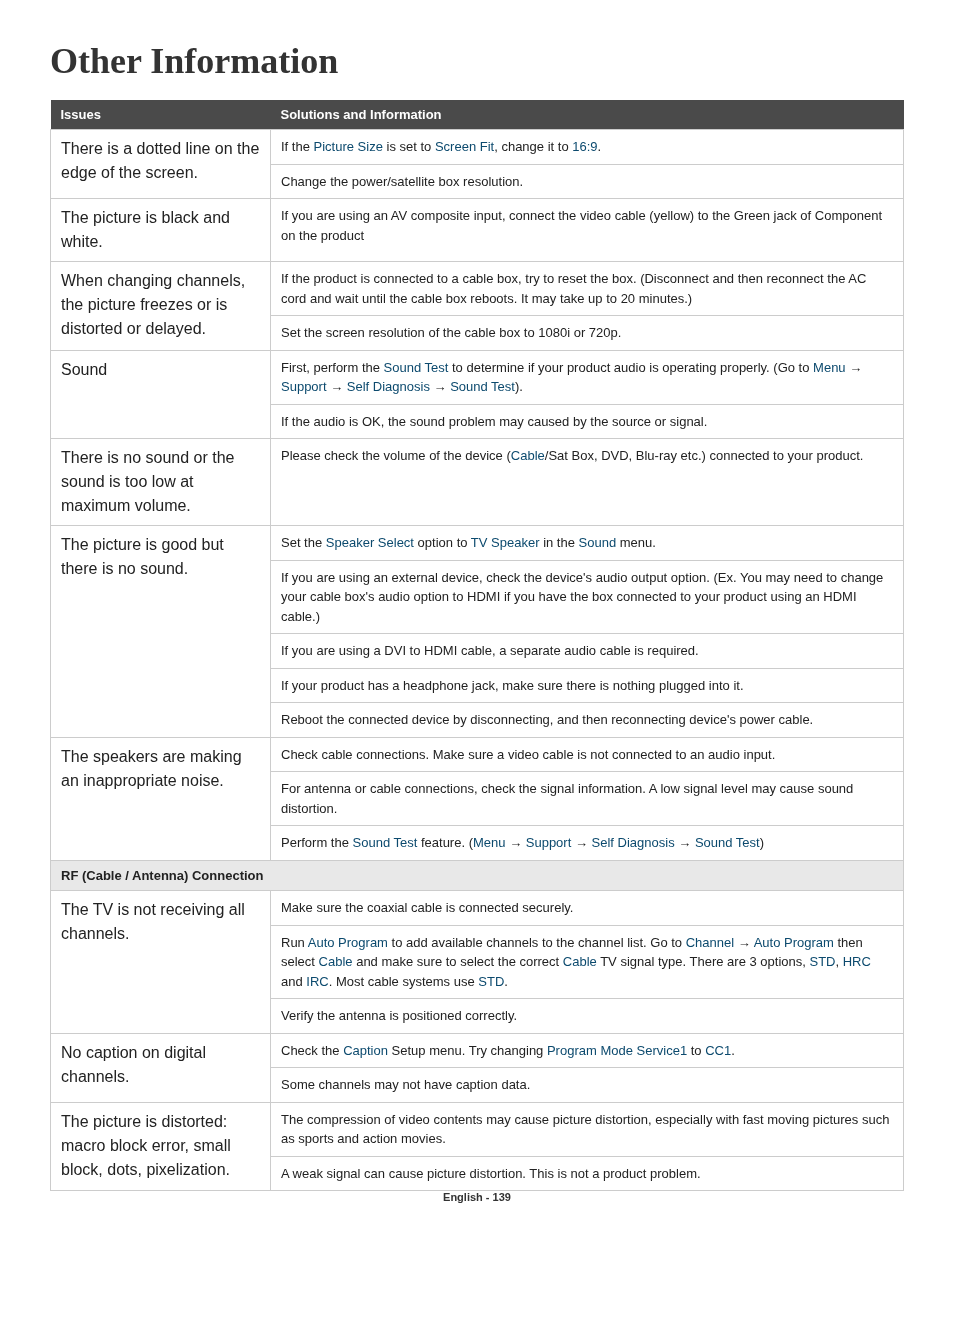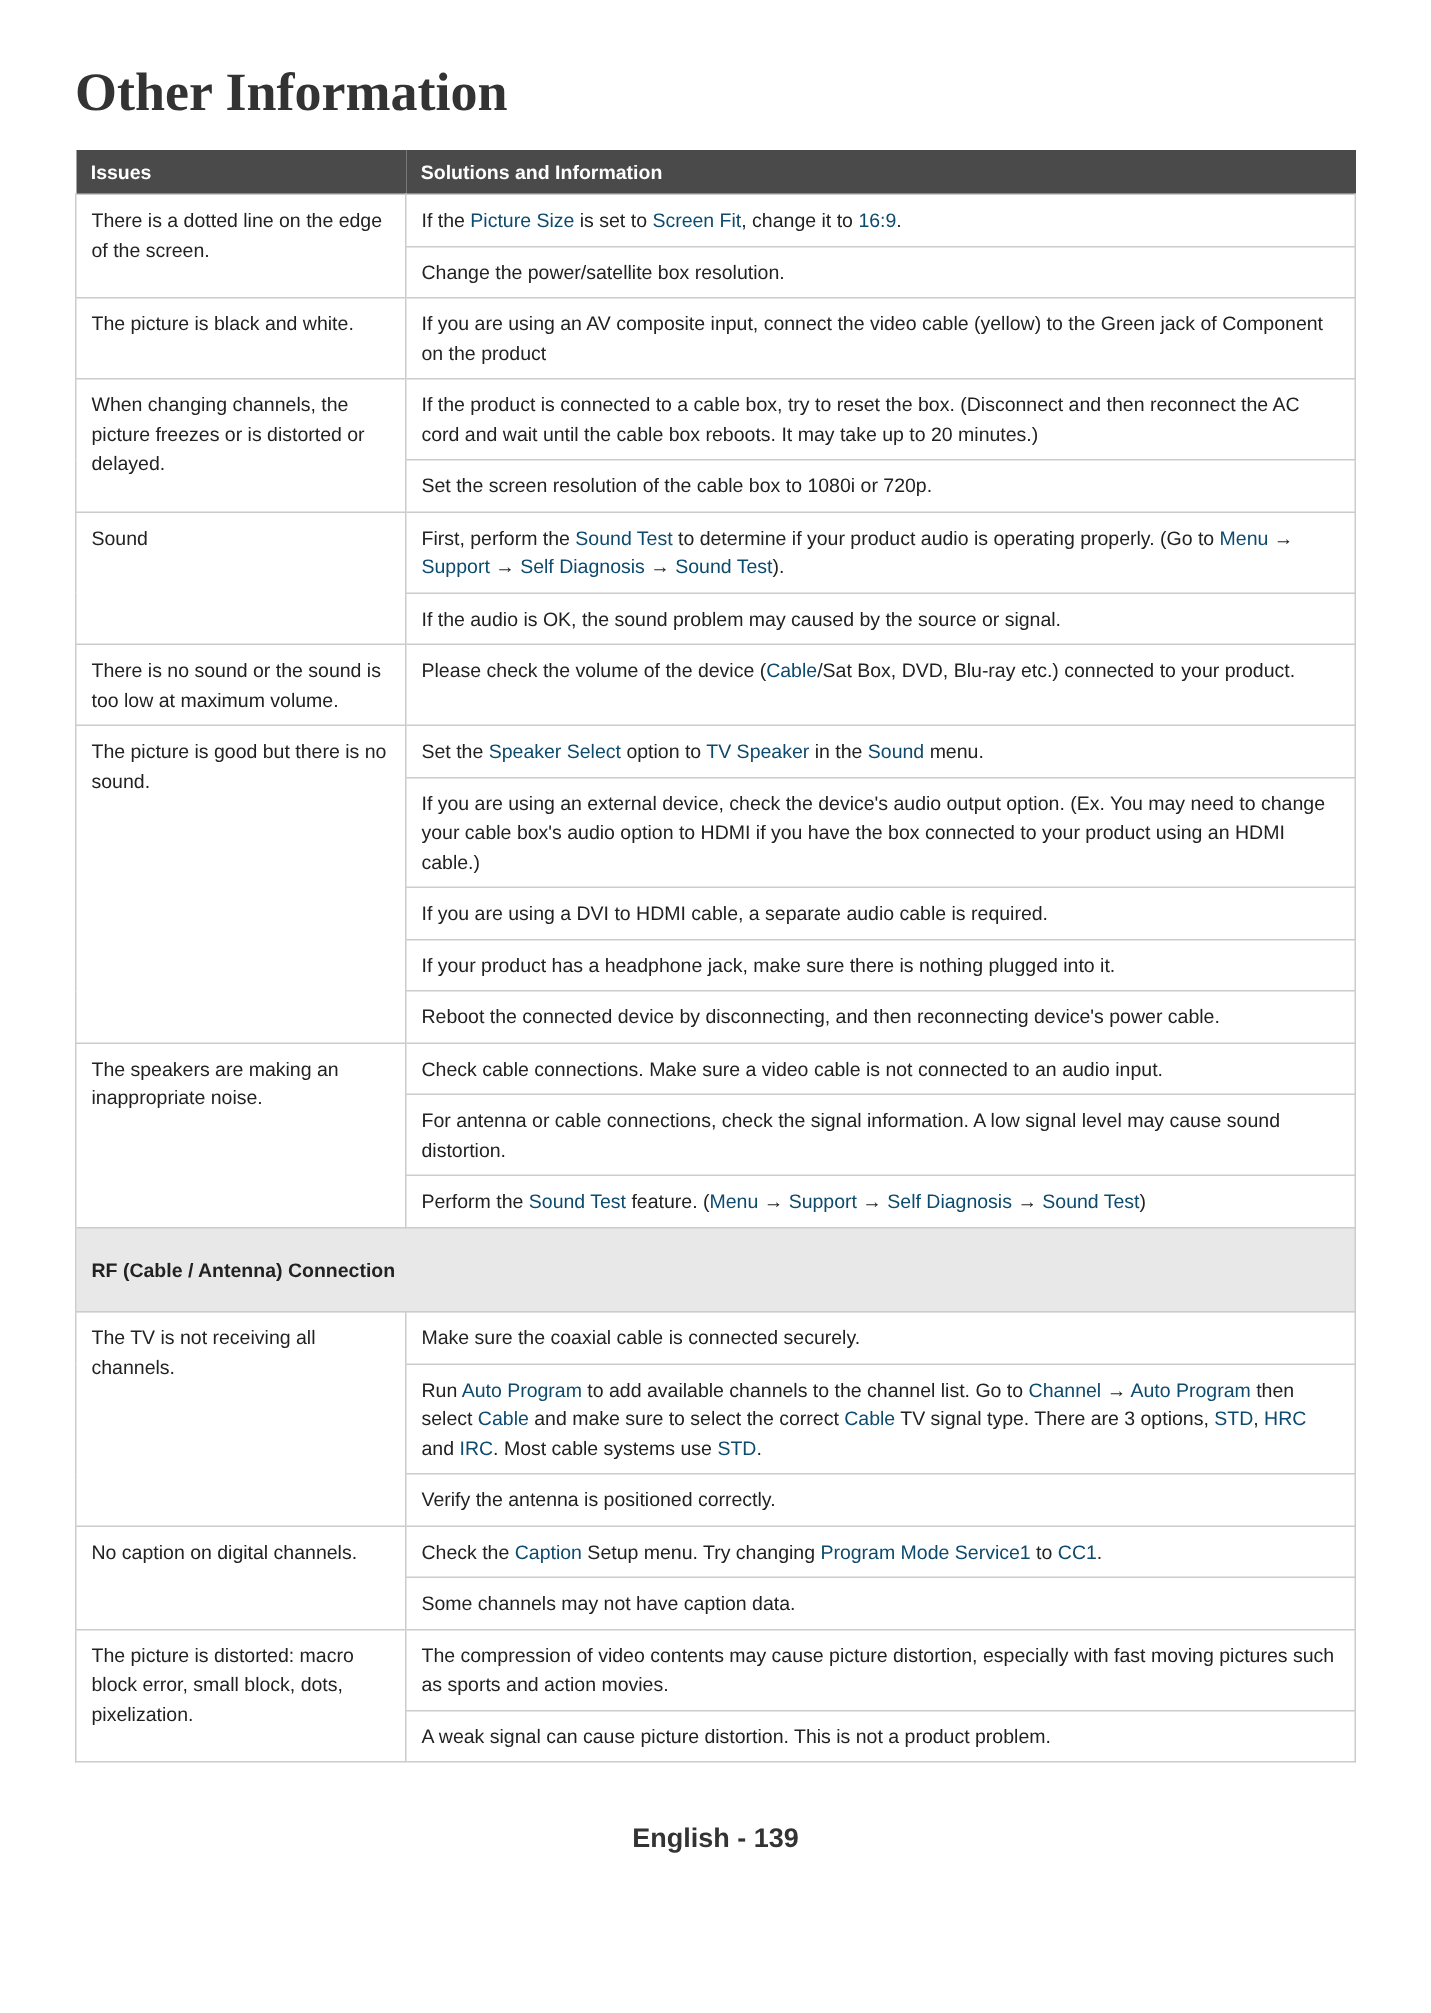--- a/index.html
+++ b/index.html
@@ -37,38 +37,37 @@
       font-weight: bold;
     }
     td {
       border: 1px solid #cccccc;
       padding: 7px 10px;
       vertical-align: top;
       line-height: 1.5;
     }
     td.issue-cell {
       width: 220px;
-      font-size: 13px;
+      font-size: 16px;
     }
     td.solution-cell {
       font-size: 13px;
     }
     .blue-link {
       color: #0c4a6e;
     }
     .section-header td {
       background: #e8e8e8;
       font-weight: bold;
       font-size: 13px;
-      padding: 18px 10px;
+      padding: 5px 10px;
     }
     .page-footer {
       text-align: center;
-      margin-top: 40px;
-      font-size: 18px;
+      font-size: 11px;
       font-weight: bold;
       color: #333;
     }
   </style>
 </head>
 <body>
 
 <h1>Other Information</h1>
 
 <table>

